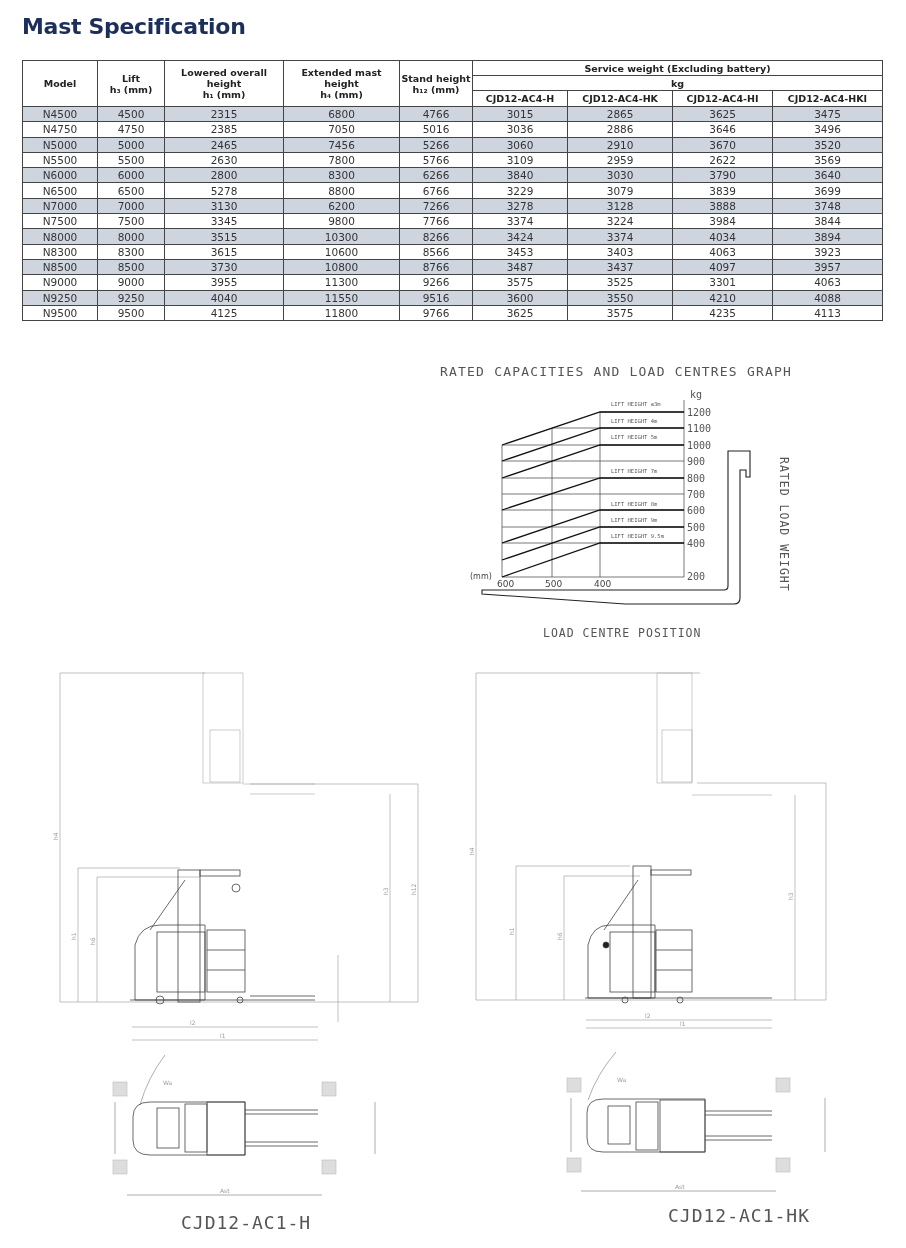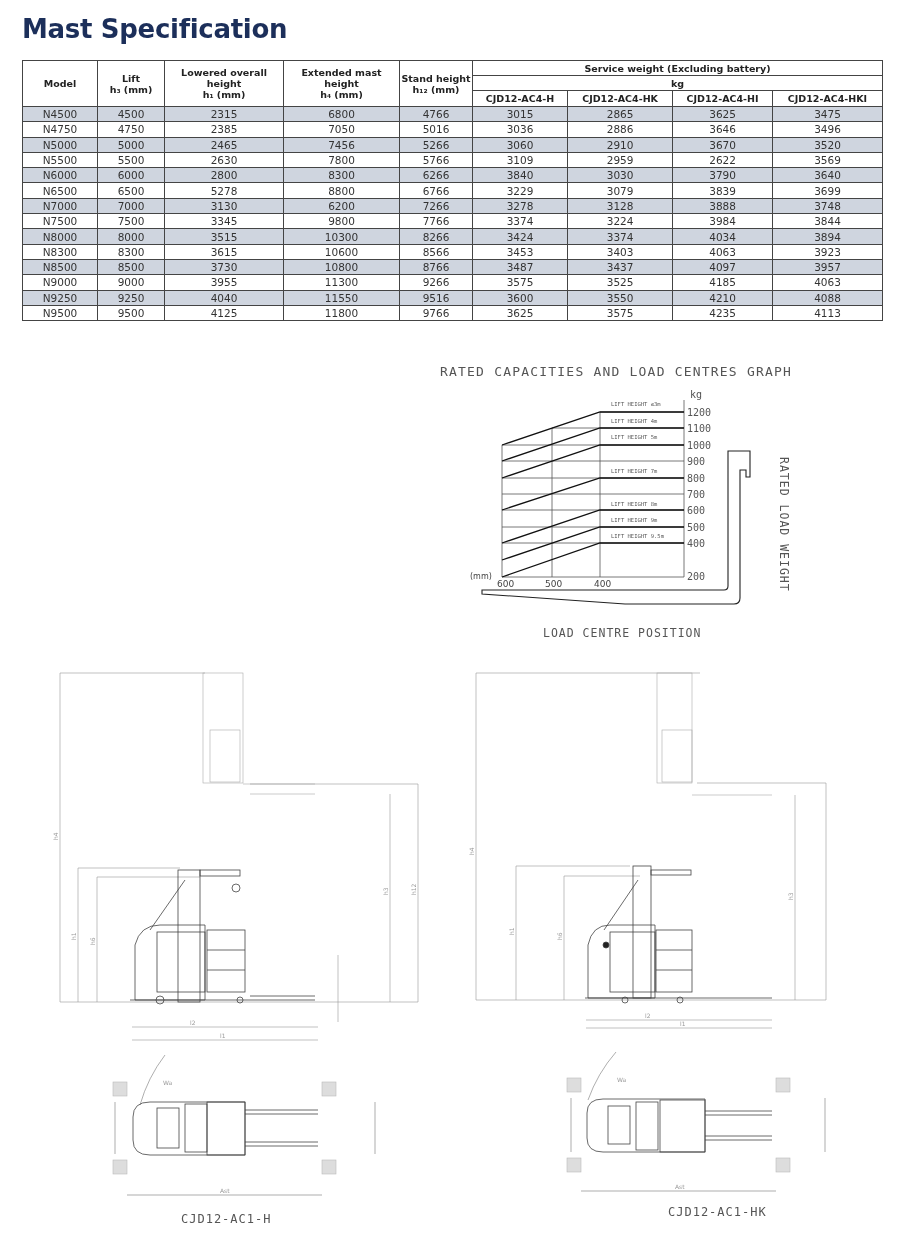--- a/index.html
+++ b/index.html
@@ -1,28 +1,28 @@
 <!DOCTYPE html>
 <html><head>
 <meta charset="utf-8">
 <style>
   html, body { margin: 0; padding: 0; background: #ffffff; }
   body { width: 906px; height: 1248px; position: relative; overflow: hidden; font-family: "DejaVu Sans", sans-serif; color: #222; }
-  .title { position: absolute; left: 22px; top: 14px; font-family: "DejaVu Sans", sans-serif; font-weight: bold; font-size: 26px; color: #1c2f5a; letter-spacing: -0.3px; }
+  .title { position: absolute; left: 22px; top: 14px; font-family: "DejaVu Sans", sans-serif; font-weight: bold; font-size: 22px; color: #1c2f5a; letter-spacing: -0.3px; }
   table.spec { position: absolute; left: 22px; top: 60px; width: 861px; border-collapse: collapse; font-size: 10.5px; color: #333; }
   table.spec th, table.spec td { border: 1px solid #444; text-align: center; padding: 0; }
   table.spec th { font-weight: bold; font-size: 9.5px; line-height: 11px; background: #fff; color: #222; }
   table.spec td { height: 14.3px; line-height: 14px; }
   table.spec tr.odd td { background: #cfd5df; }
   table.spec tr.even td { background: #ffffff; }
   th.model-col { width: 74px; margin-top: 16px; }
   th.sw-sub { font-weight: normal; font-size: 10px; }
   .graph { position: absolute; left: 0; top: 0; }
   .cad { font-family: "DejaVu Sans Mono", monospace; fill: #555; }
-  .drawing-caption { position: absolute; font-family: "DejaVu Sans Mono", monospace; font-size: 12px; color: #555; letter-spacing: 1px; }
+  .drawing-caption { position: absolute; font-family: "DejaVu Sans Mono", monospace; font-size: 18px; color: #555; letter-spacing: 1px; }
 </style>
 </head>
 <body>
 
 <div class="title">Mast Specification</div>
 
 <table class="spec">
   <thead>
     <tr>
       <th rowspan="3" class="model-col"><span>Model</span></th>
@@ -165,21 +165,21 @@
         <td>3957</td>
       </tr>
       <tr class="even">
         <td>N9000</td>
         <td>9000</td>
         <td>3955</td>
         <td>11300</td>
         <td>9266</td>
         <td>3575</td>
         <td>3525</td>
-        <td>4185</td>
+        <td>3301</td>
         <td>4063</td>
       </tr>
       <tr class="odd">
         <td>N9250</td>
         <td>9250</td>
         <td>4040</td>
         <td>11550</td>
         <td>9516</td>
         <td>3600</td>
         <td>3550</td>

